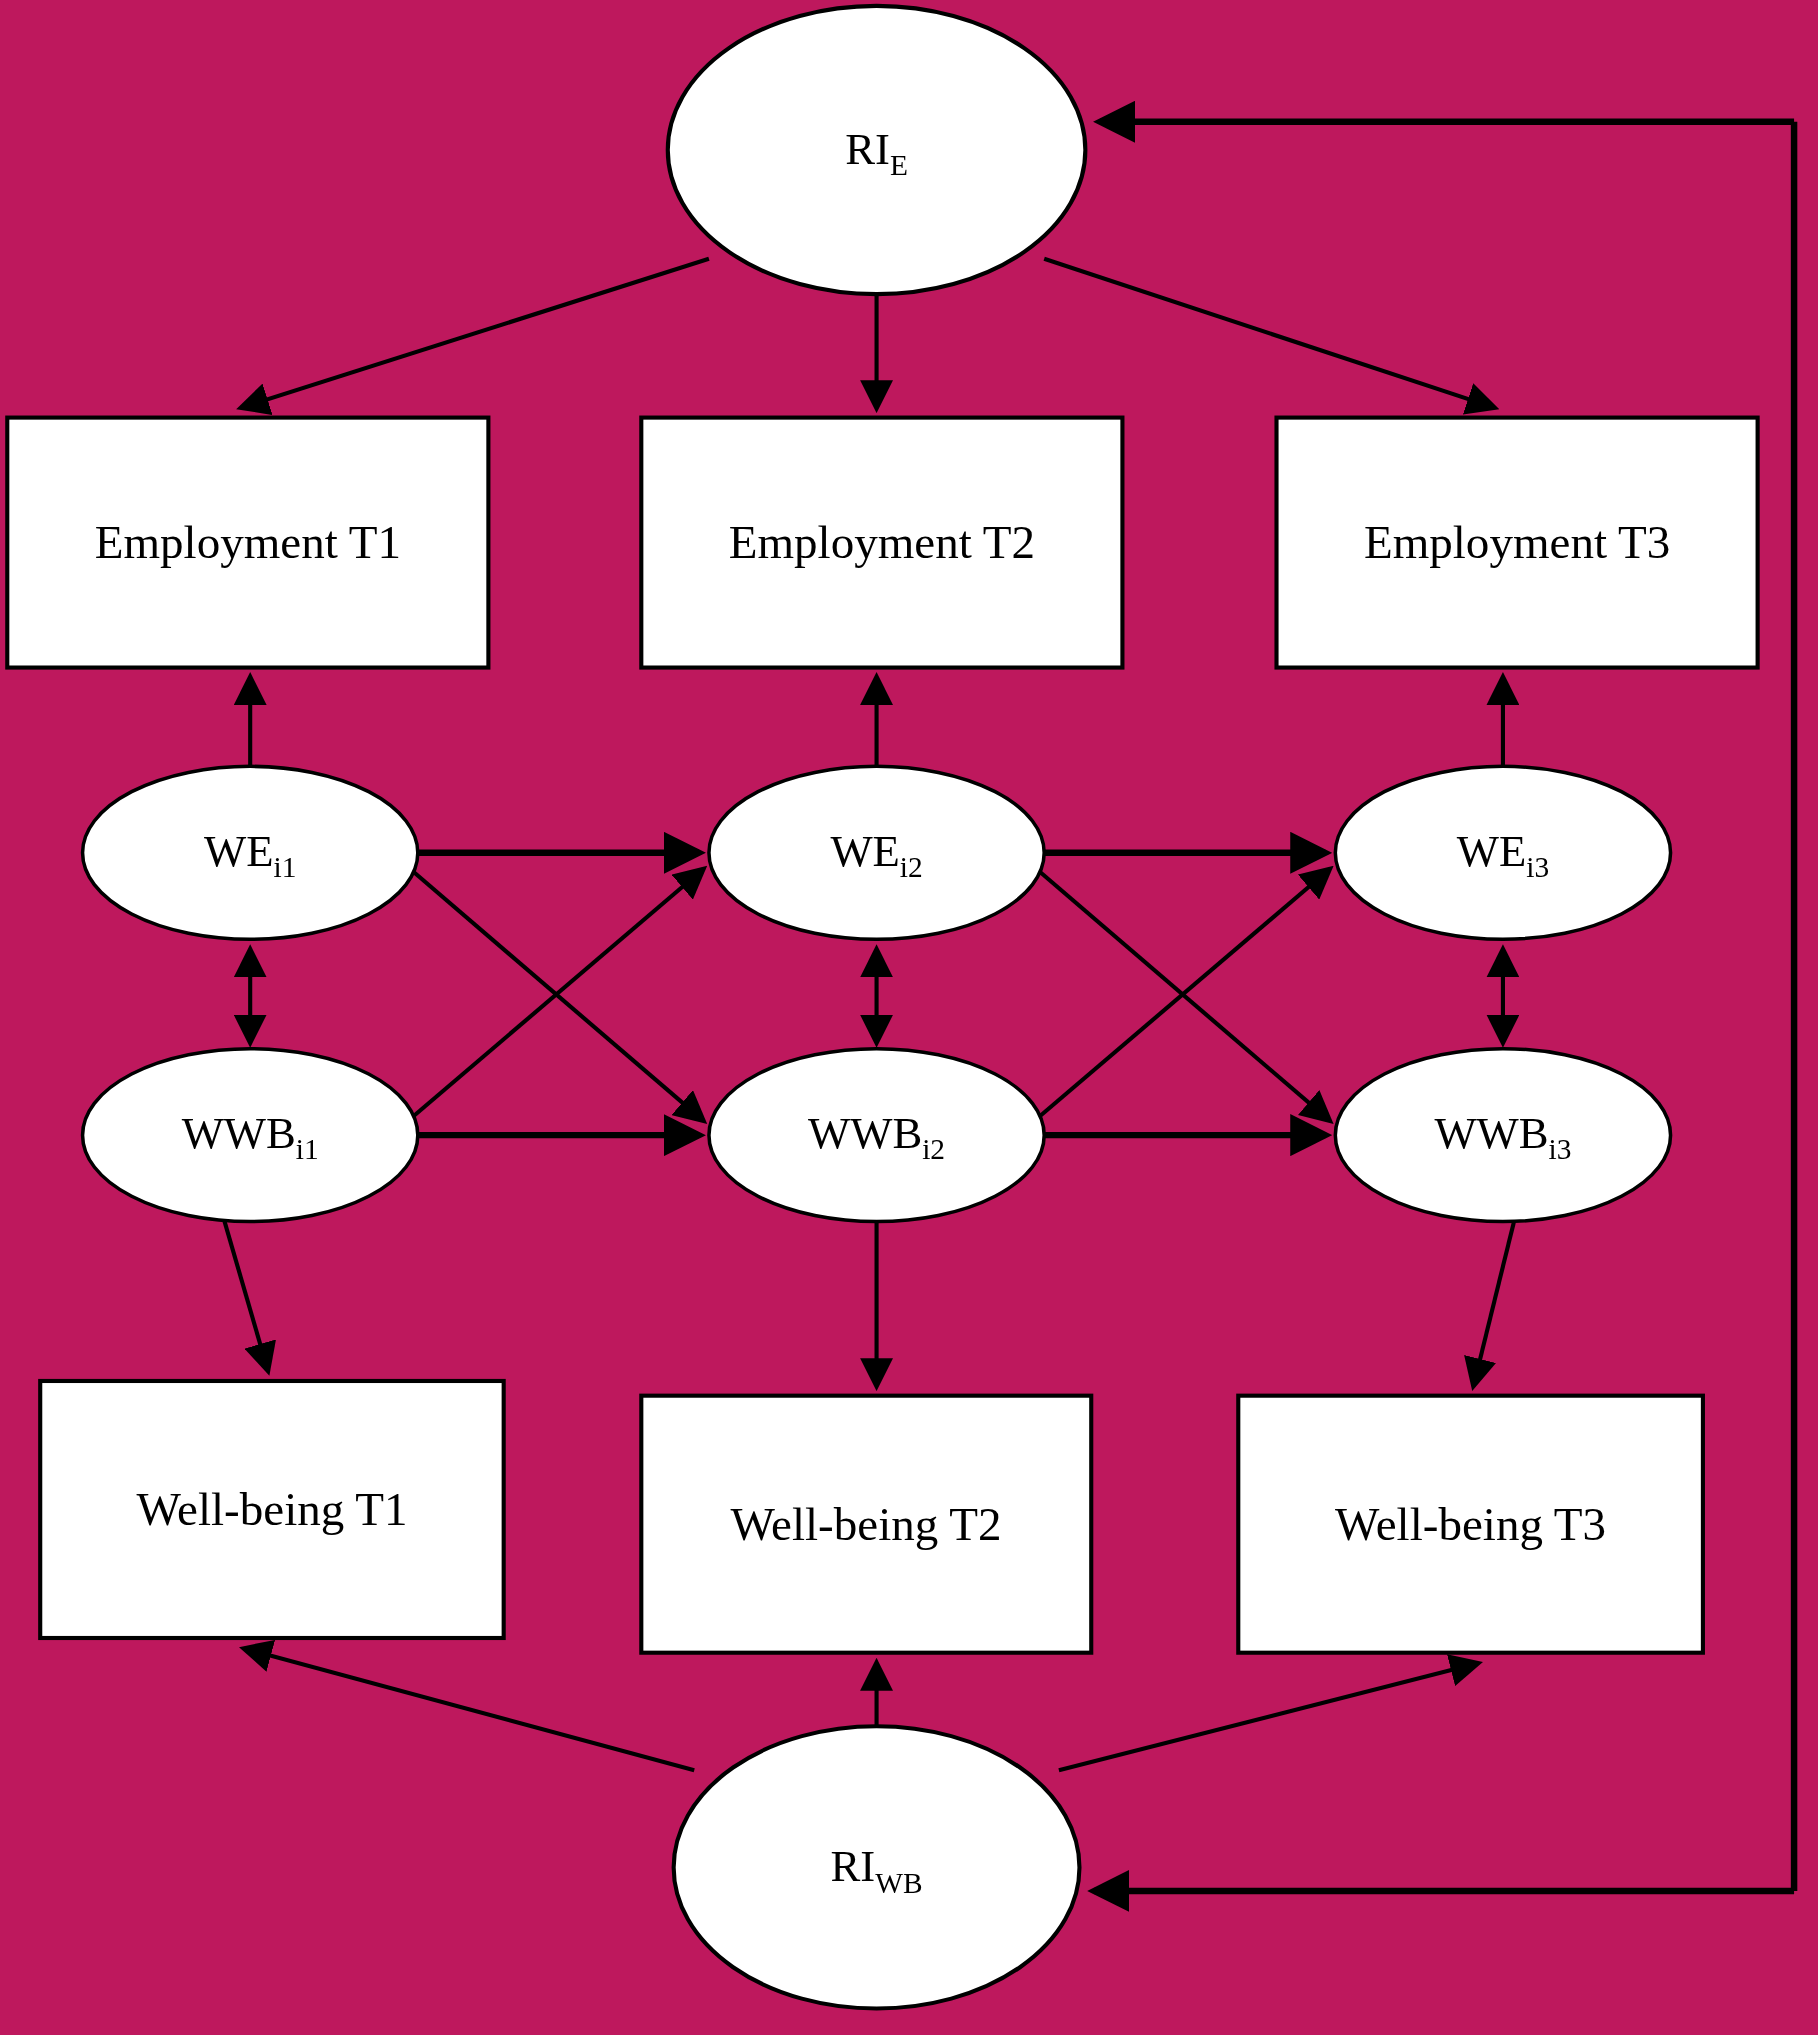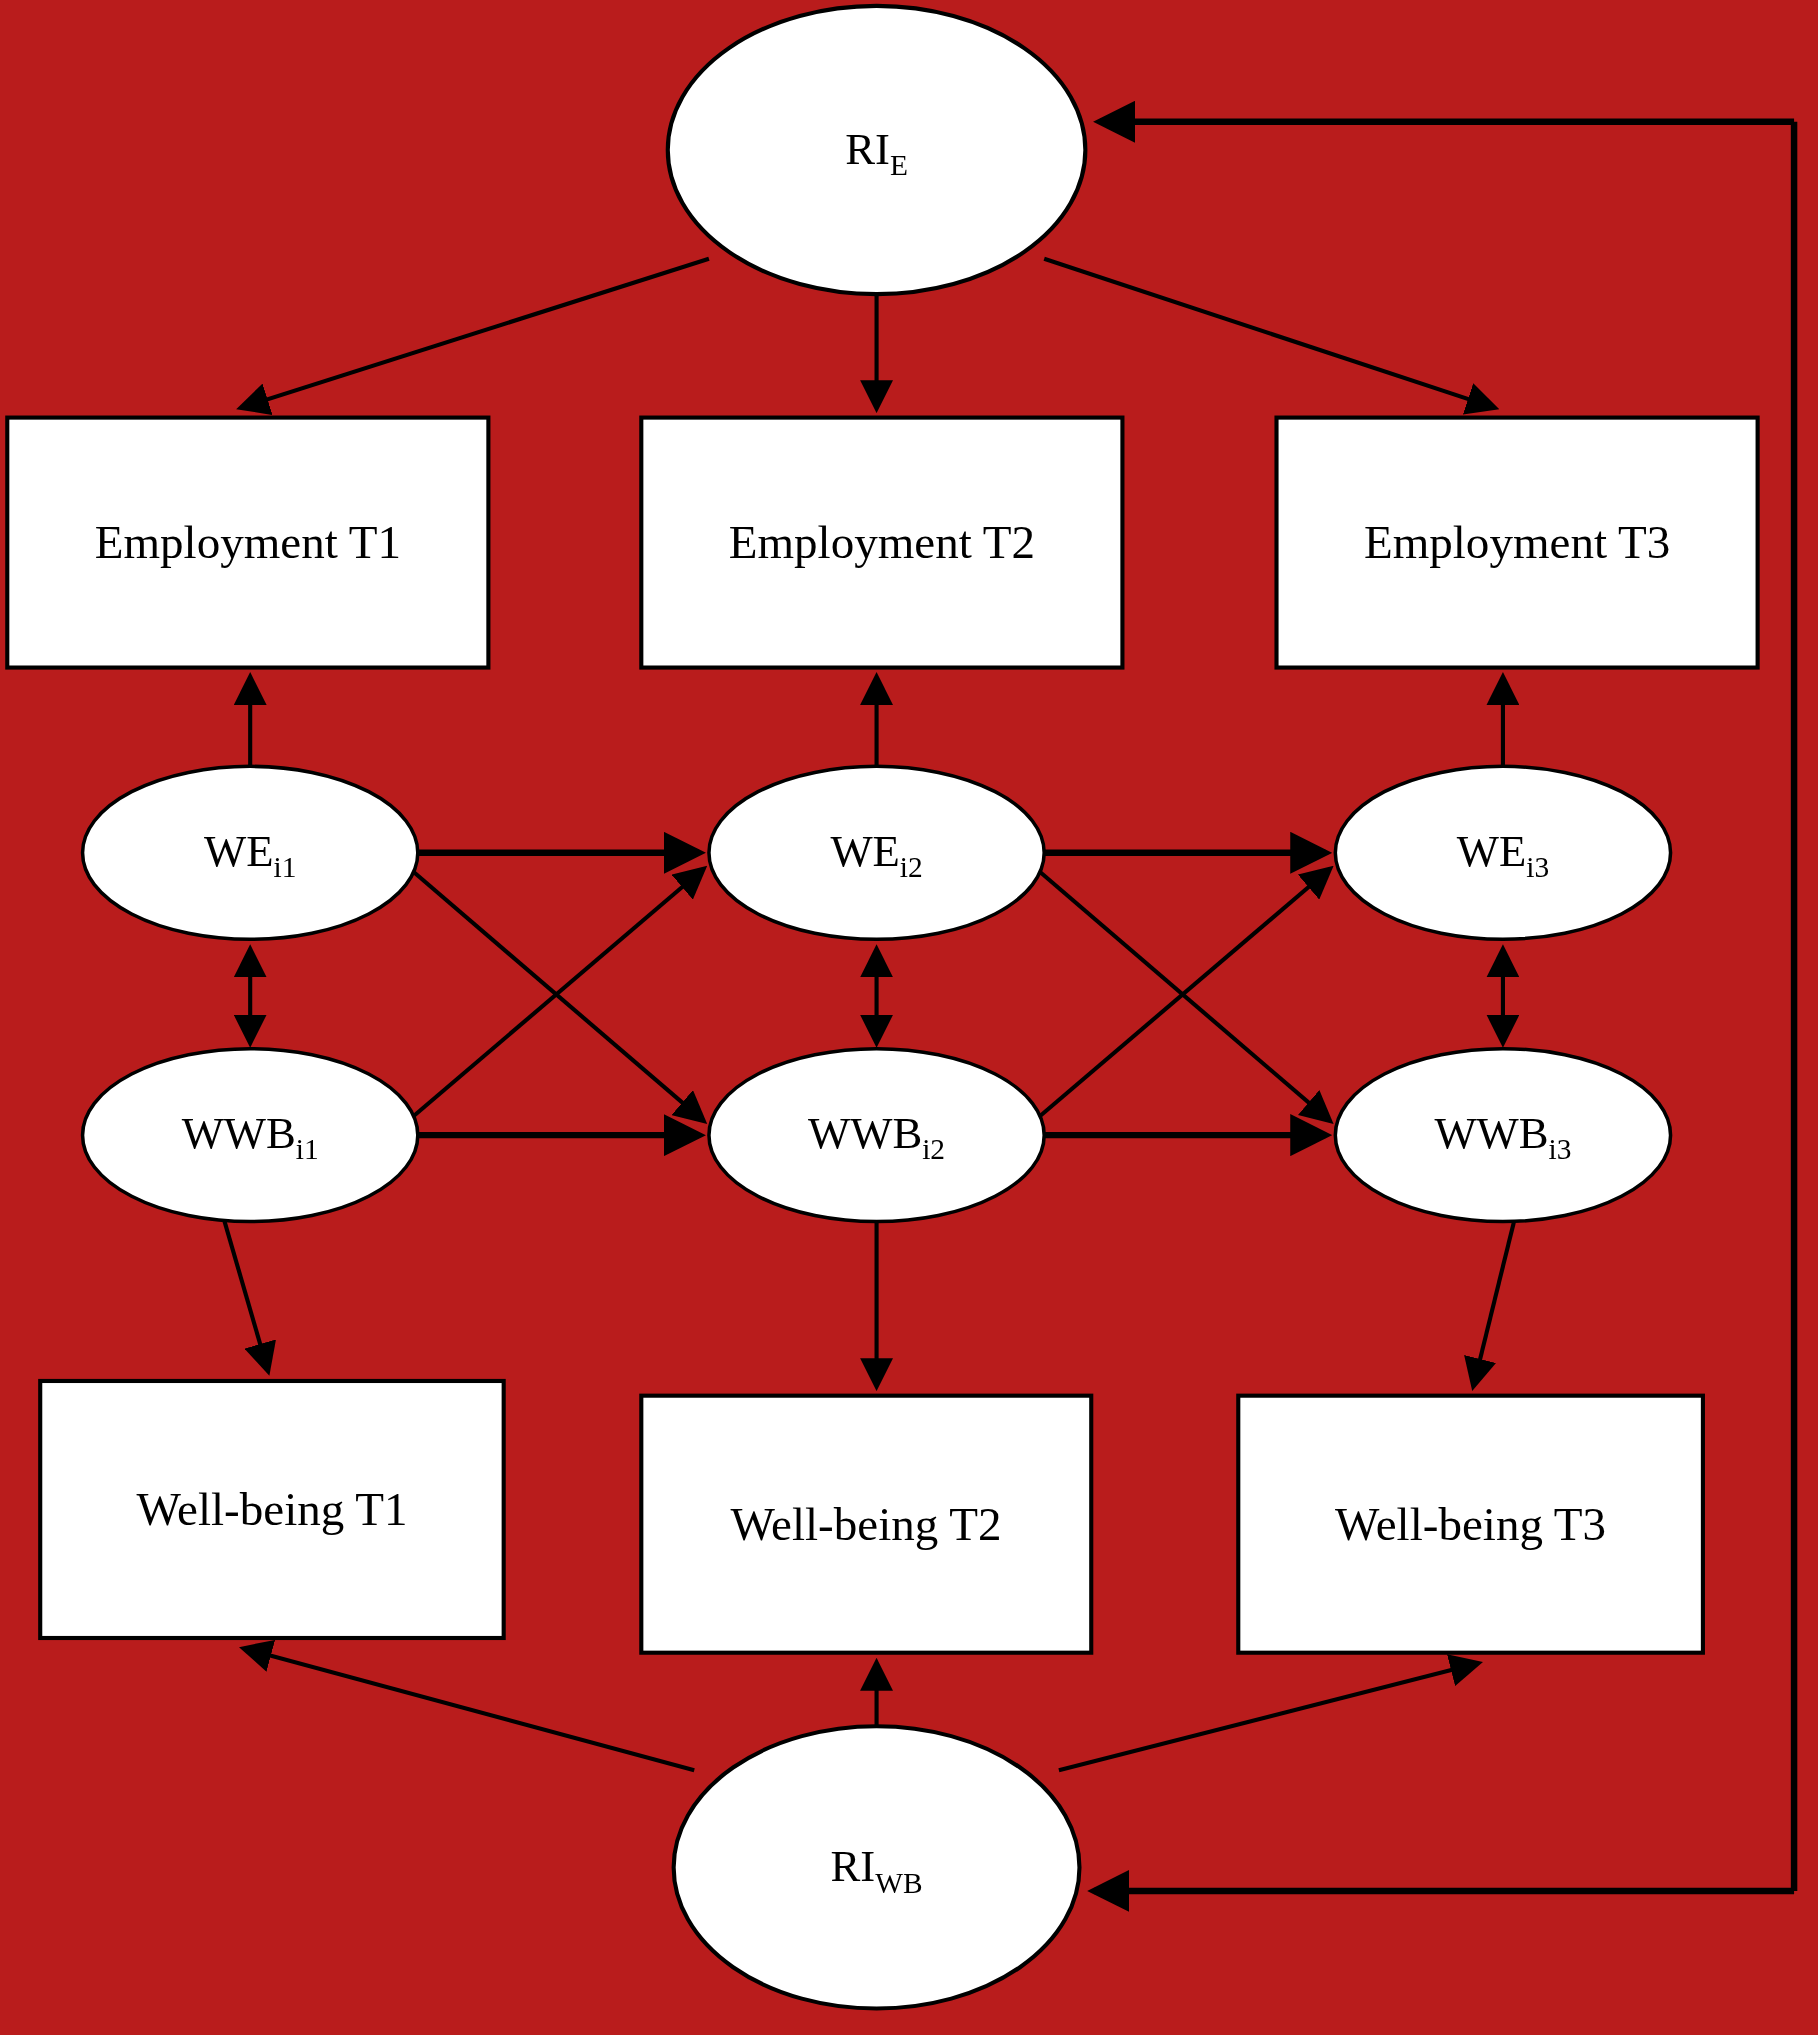--- a/index.html
+++ b/index.html
@@ -5,21 +5,21 @@
 <style>
   html, body {
     margin: 0;
     padding: 0;
     background: #ffffff;
   }
   #page {
     position: relative;
     width: 1819px;
     height: 2035px;
-    background: #b91c1c;
+    background: #be185d;
     font-family: "Liberation Serif", "DejaVu Serif", serif;
     overflow: hidden;
   }
   #diagram-svg {
     position: absolute;
     top: 0;
     left: 0;
     width: 1819px;
     height: 2035px;
   }

